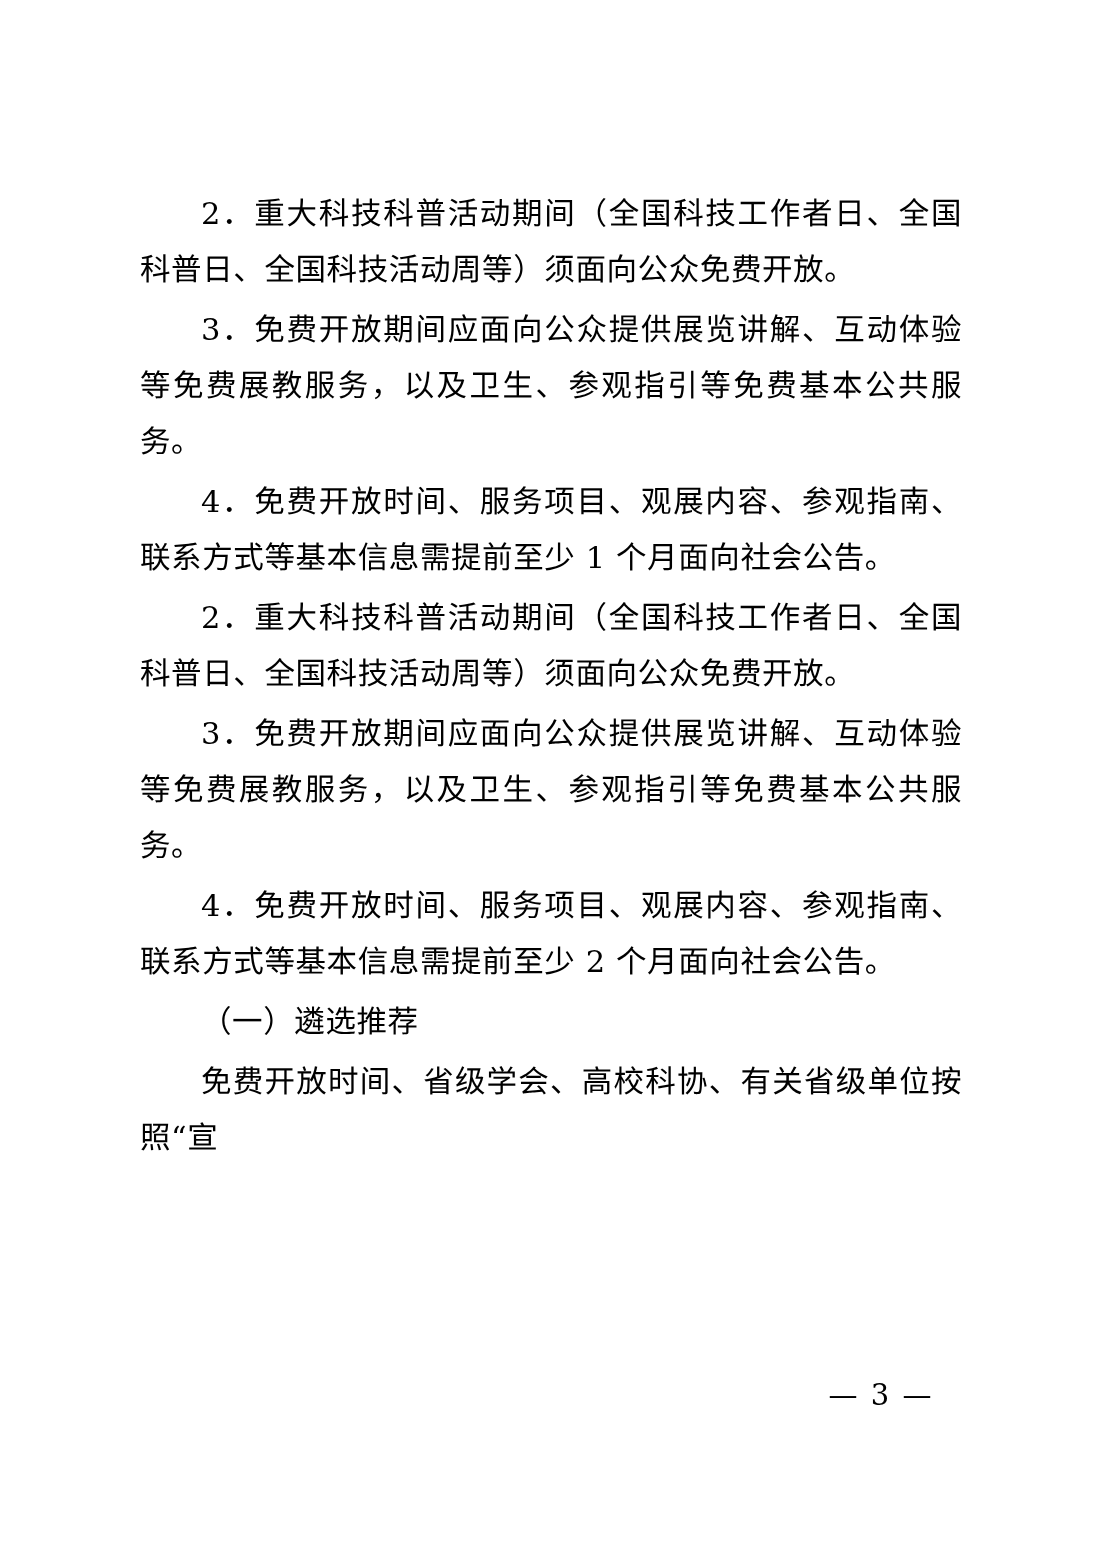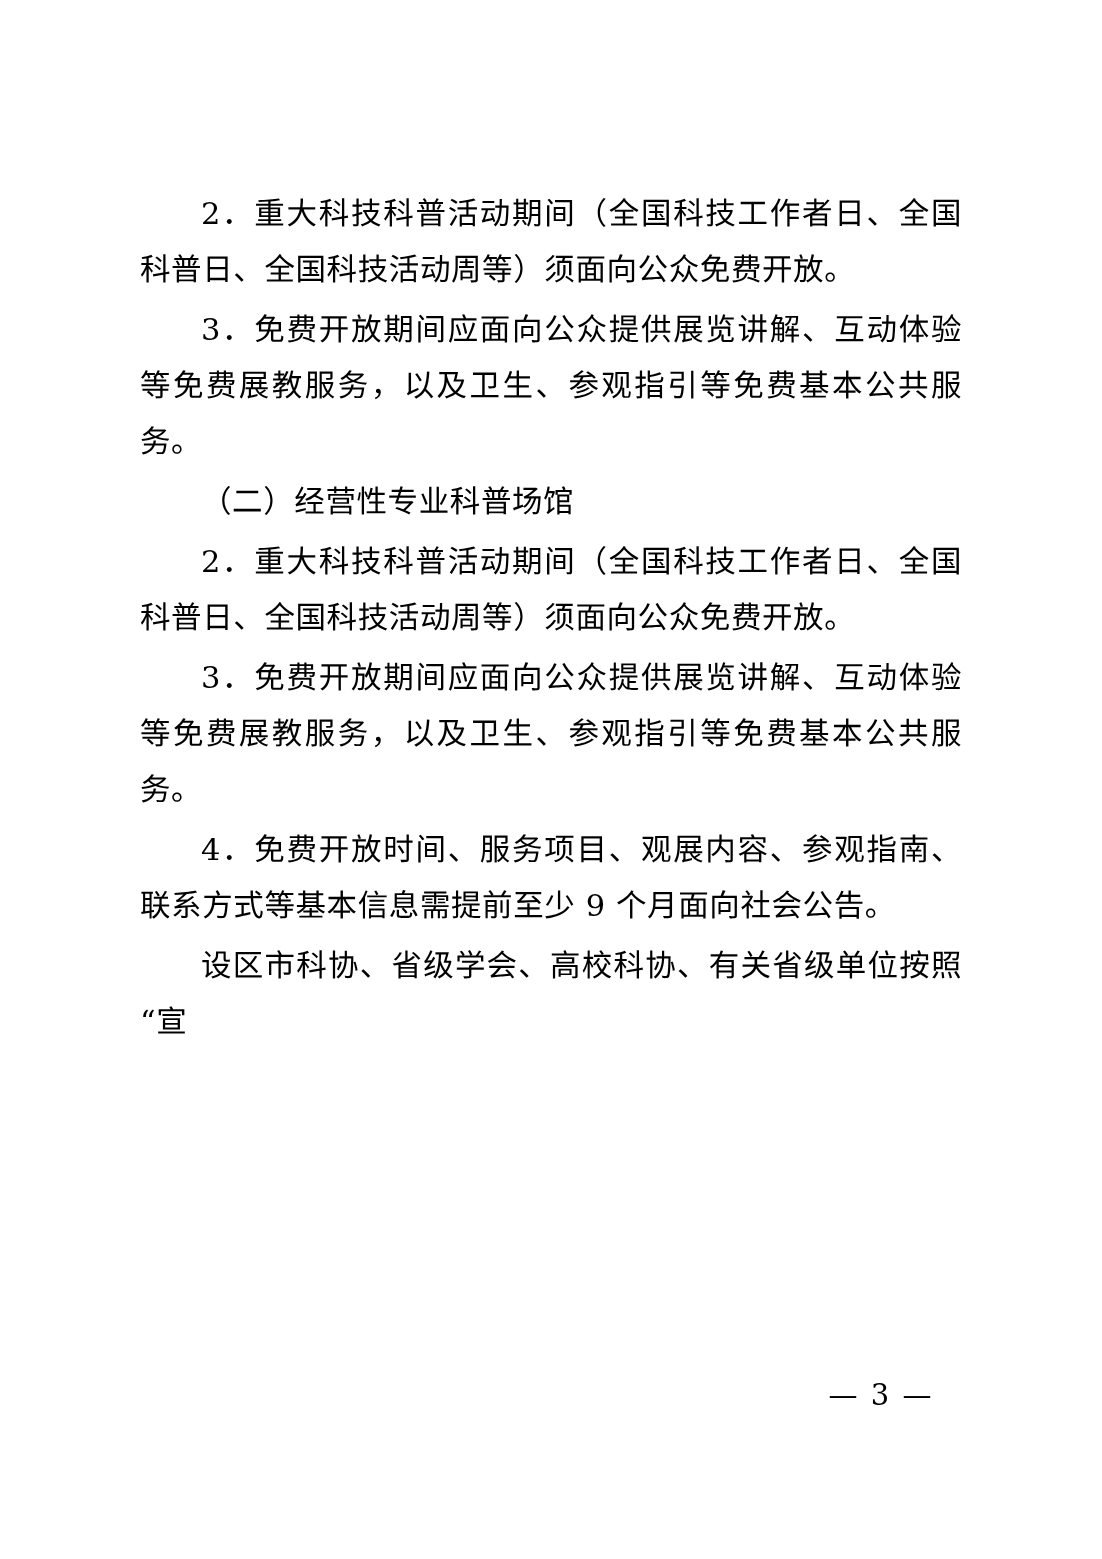--- a/index.html
+++ b/index.html
@@ -75,32 +75,33 @@
 </head>
 <body>
 
 <div class="page">
   <div class="content">
 
     <p class="para">2．重大科技科普活动期间（全国科技工作者日、全国科普日、全国科技活动周等）须面向公众免费开放。</p>
 
     <p class="para">3．免费开放期间应面向公众提供展览讲解、互动体验等免费展教服务，以及卫生、参观指引等免费基本公共服务。</p>
 
+    <p class="para">4．免费开放时间、服务项目、观展内容、参观指南、联系方式等基本信息需提前至少 1 个月面向社会公告。</p>
 
-    <p class="subheading">（二）经营性专业科普场馆</p>
 
 
     <p class="para">2．重大科技科普活动期间（全国科技工作者日、全国科普日、全国科技活动周等）须面向公众免费开放。</p>
 
     <p class="para">3．免费开放期间应面向公众提供展览讲解、互动体验等免费展教服务，以及卫生、参观指引等免费基本公共服务。</p>
 
-    <p class="para">4．免费开放时间、服务项目、观展内容、参观指南、联系方式等基本信息需提前至少 9 个月面向社会公告。</p>
+    <p class="para">4．免费开放时间、服务项目、观展内容、参观指南、联系方式等基本信息需提前至少 2 个月面向社会公告。</p>
 
 
+    <p class="subheading">（一）遴选推荐</p>
 
-    <p class="para">设区市科协、省级学会、高校科协、有关省级单位按照“宣</p>
+    <p class="para">免费开放时间、省级学会、高校科协、有关省级单位按照“宣</p>
 
   </div>
 
   <div class="page-number">
     <span class="pn-inner">— 3 —</span>
   </div>
 </div>
 
 </body></html>

